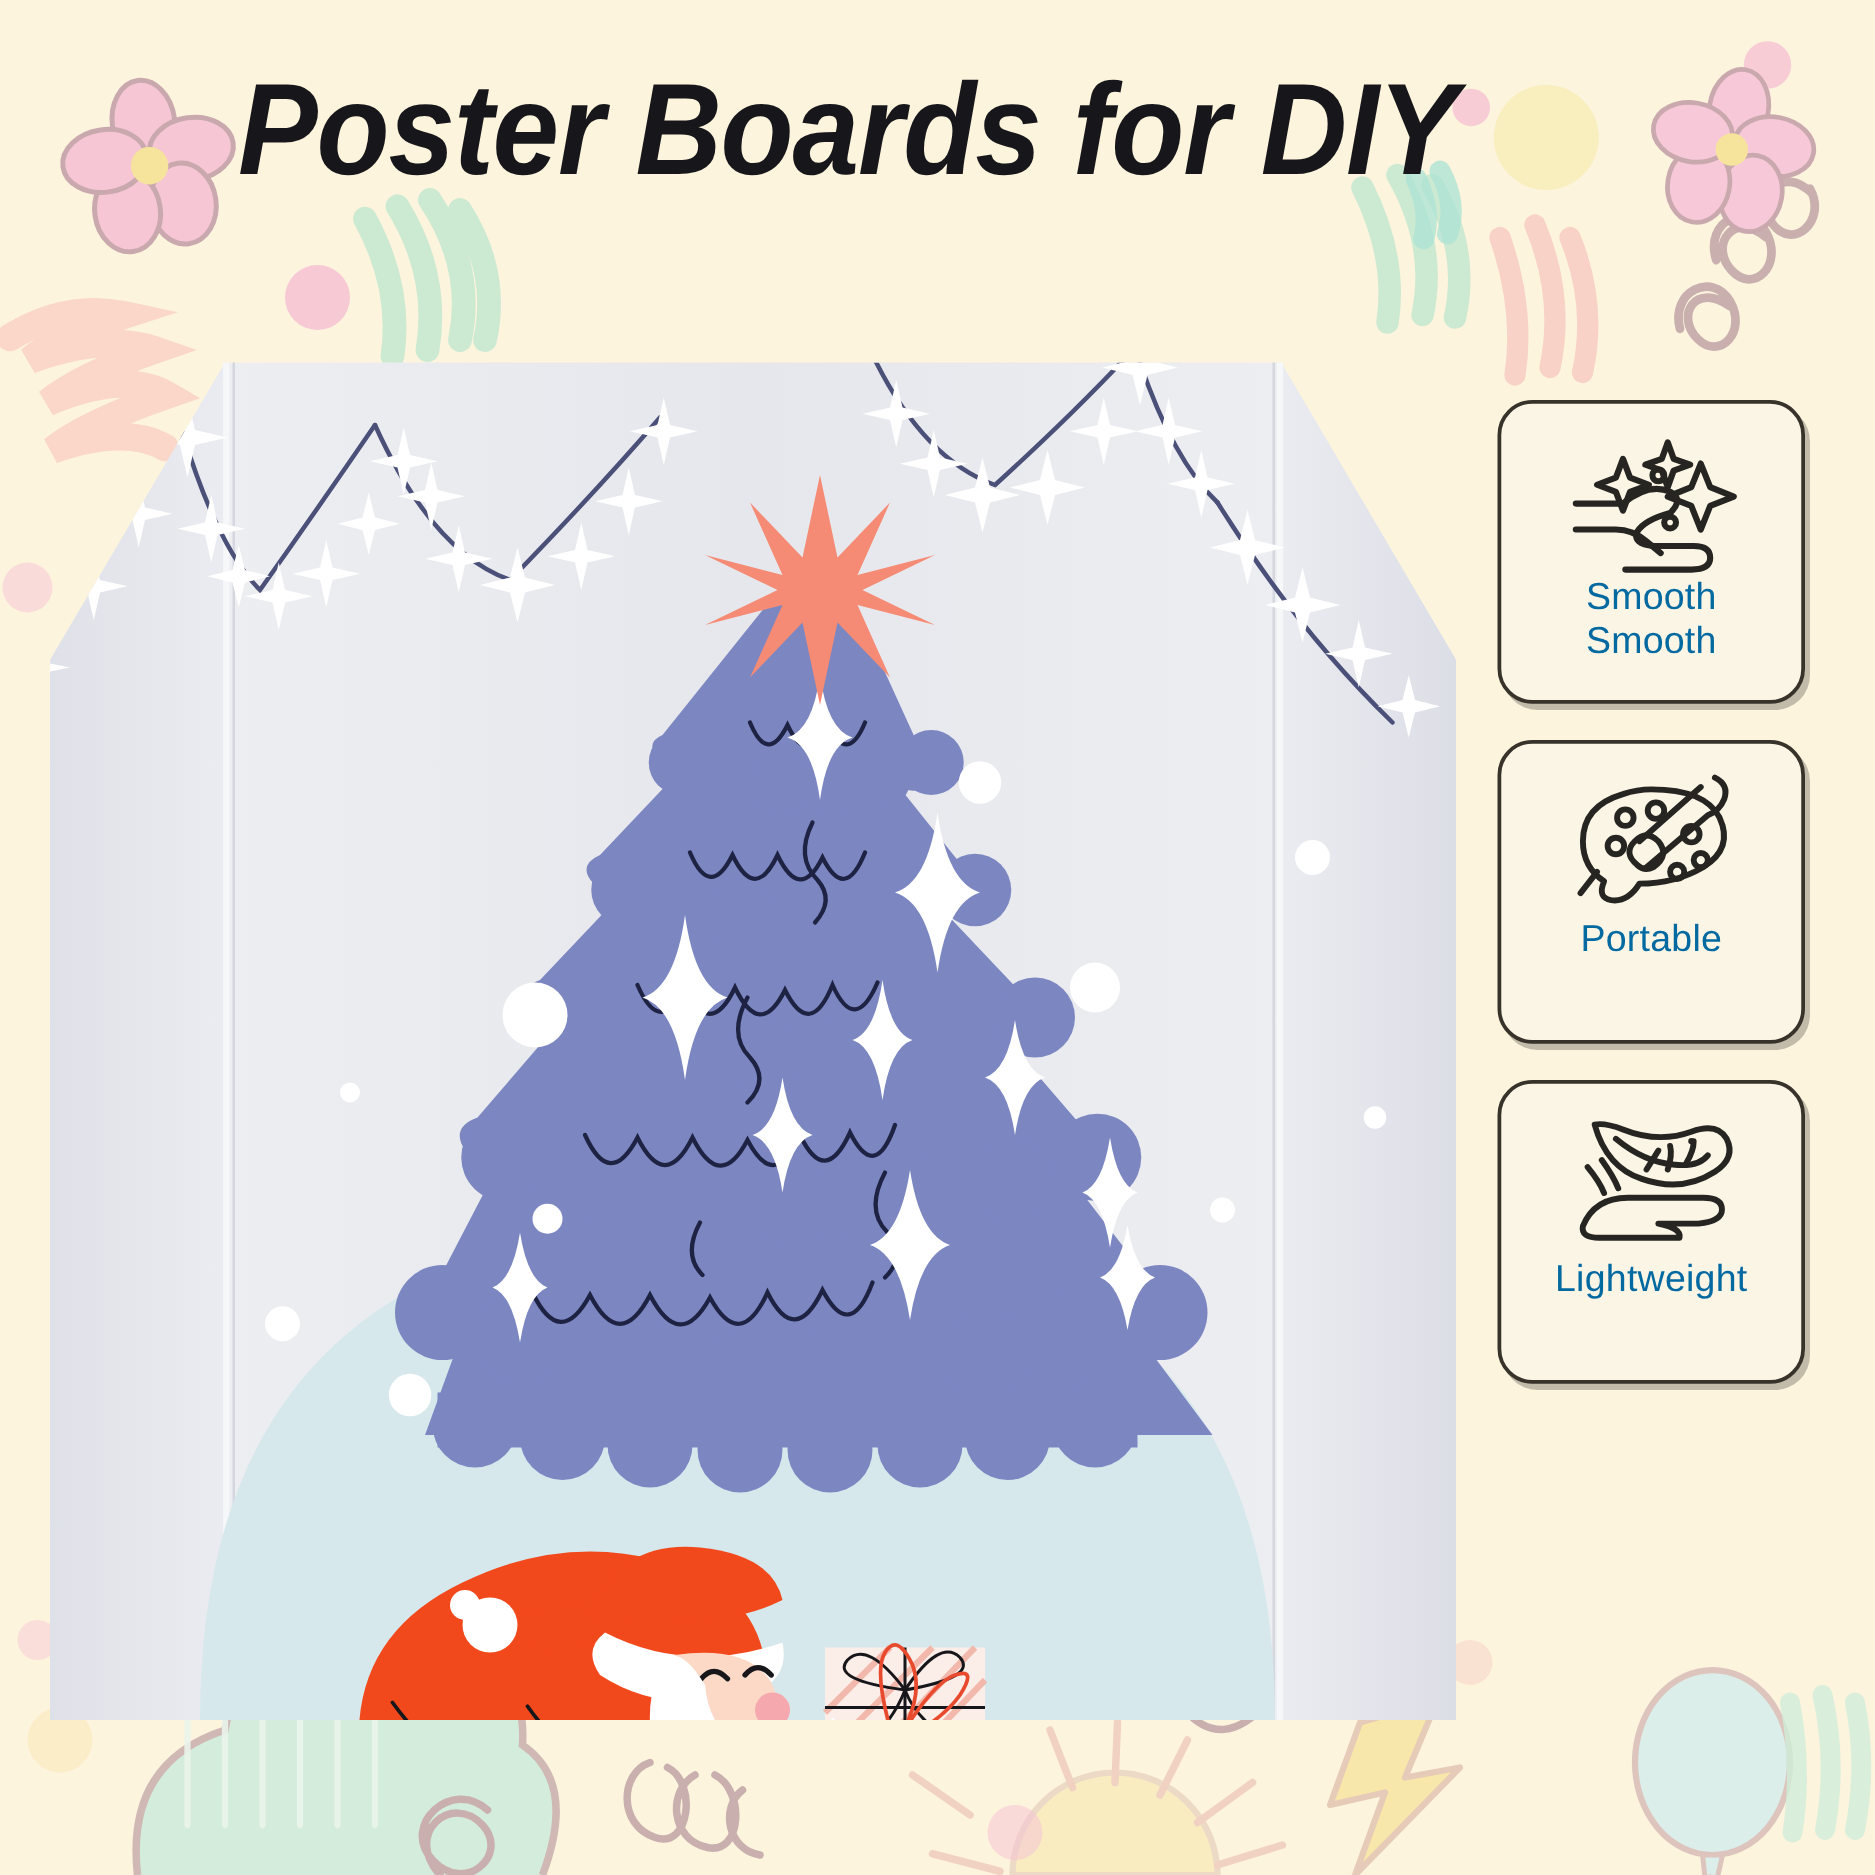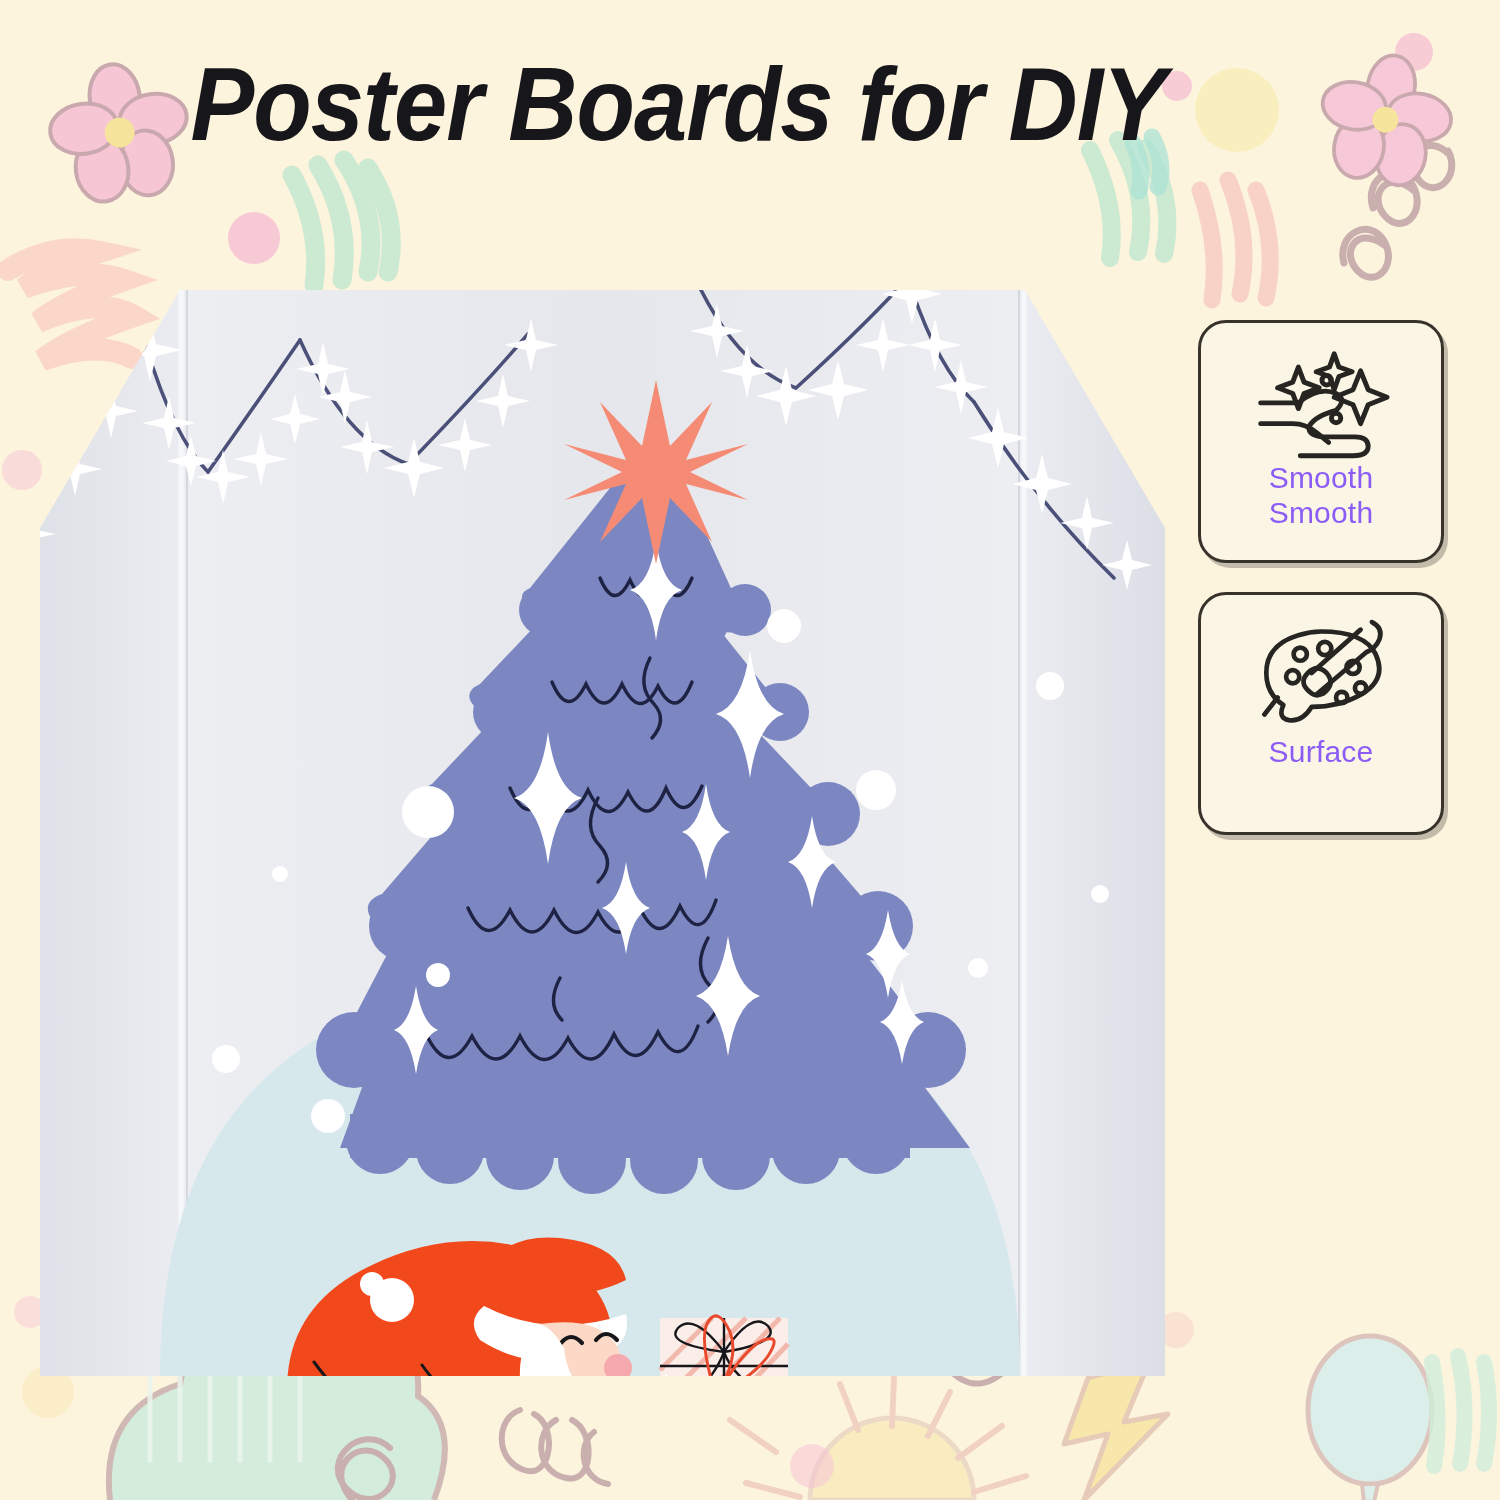--- a/index.html
+++ b/index.html
@@ -70,21 +70,21 @@
   }
   .feature-icon {
     width: 132px; height: 112px;
     display: flex; align-items: center; justify-content: center;
   }
   .feature-icon svg { width: 100%; height: 100%; overflow: visible; }
   .feature-label {
     margin-top: 6px;
     font-size: 30px;
     line-height: 1.16;
-    color: #8b5cf6;
+    color: #0369a1;
     text-align: center;
     font-weight: 400;
     letter-spacing: .2px;
     padding: 0 8px;
   }
   .feature-label.two-line { margin-top: 4px; }
 </style>
 </head>
 <body>
 
@@ -574,18 +574,33 @@
         <circle cx="40" cy="62" r="7"></circle>
         <circle cx="104" cy="52" r="7"></circle>
         <circle cx="112" cy="74" r="6"></circle>
         <circle cx="92" cy="84" r="6"></circle>
         <path d="M58 78 q-12 -10 -2 -20 q10 -10 20 0 q10 12 -4 22 q-8 4 -14 -2 Z"></path>
         <path d="M124 4 q12 6 8 18 q-4 10 -14 14 l-52 44"></path>
         <path d="M112 12 l-52 46"></path>
         <path d="M24 84 l-14 18"></path>
       </svg>
     </div>
-    <div class="feature-label">Surface</div>
+    <div class="feature-label">Portable</div>
   </div>
 
+  <div class="feature-card">
+    <div class="feature-icon">
+      <svg viewBox="0 0 140 116" fill="none" stroke="#262522" stroke-width="5" stroke-linecap="round" stroke-linejoin="round">
+        <path d="M22 10 q10 36 40 46 q34 12 62 -6 q18 -12 10 -28 q-8 -14 -30 -6 q-28 10 -58 -2 q-16 -6 -24 -4 Z"></path>
+        <path d="M40 22 q24 20 50 22 q20 2 28 -8"></path>
+        <path d="M66 48 l10 -16"></path>
+        <path d="M84 48 q4 -12 2 -20"></path>
+        <path d="M100 42 q6 -10 6 -18"></path>
+        <circle cx="104" cy="24" r="2.6" fill="#262522" stroke="none"></circle>
+        <path d="M16 46 q10 12 14 22 M28 40 q10 14 14 24"></path>
+        <path d="M12 96 q10 -24 38 -24 h64 q16 0 16 10 q0 10 -20 12 h-34 q20 4 18 12 h-68 q-16 0 -14 -10 Z"></path>
+      </svg>
+    </div>
+    <div class="feature-label">Lightweight</div>
+  </div>
 
 
 </div>
 
 </body></html>

